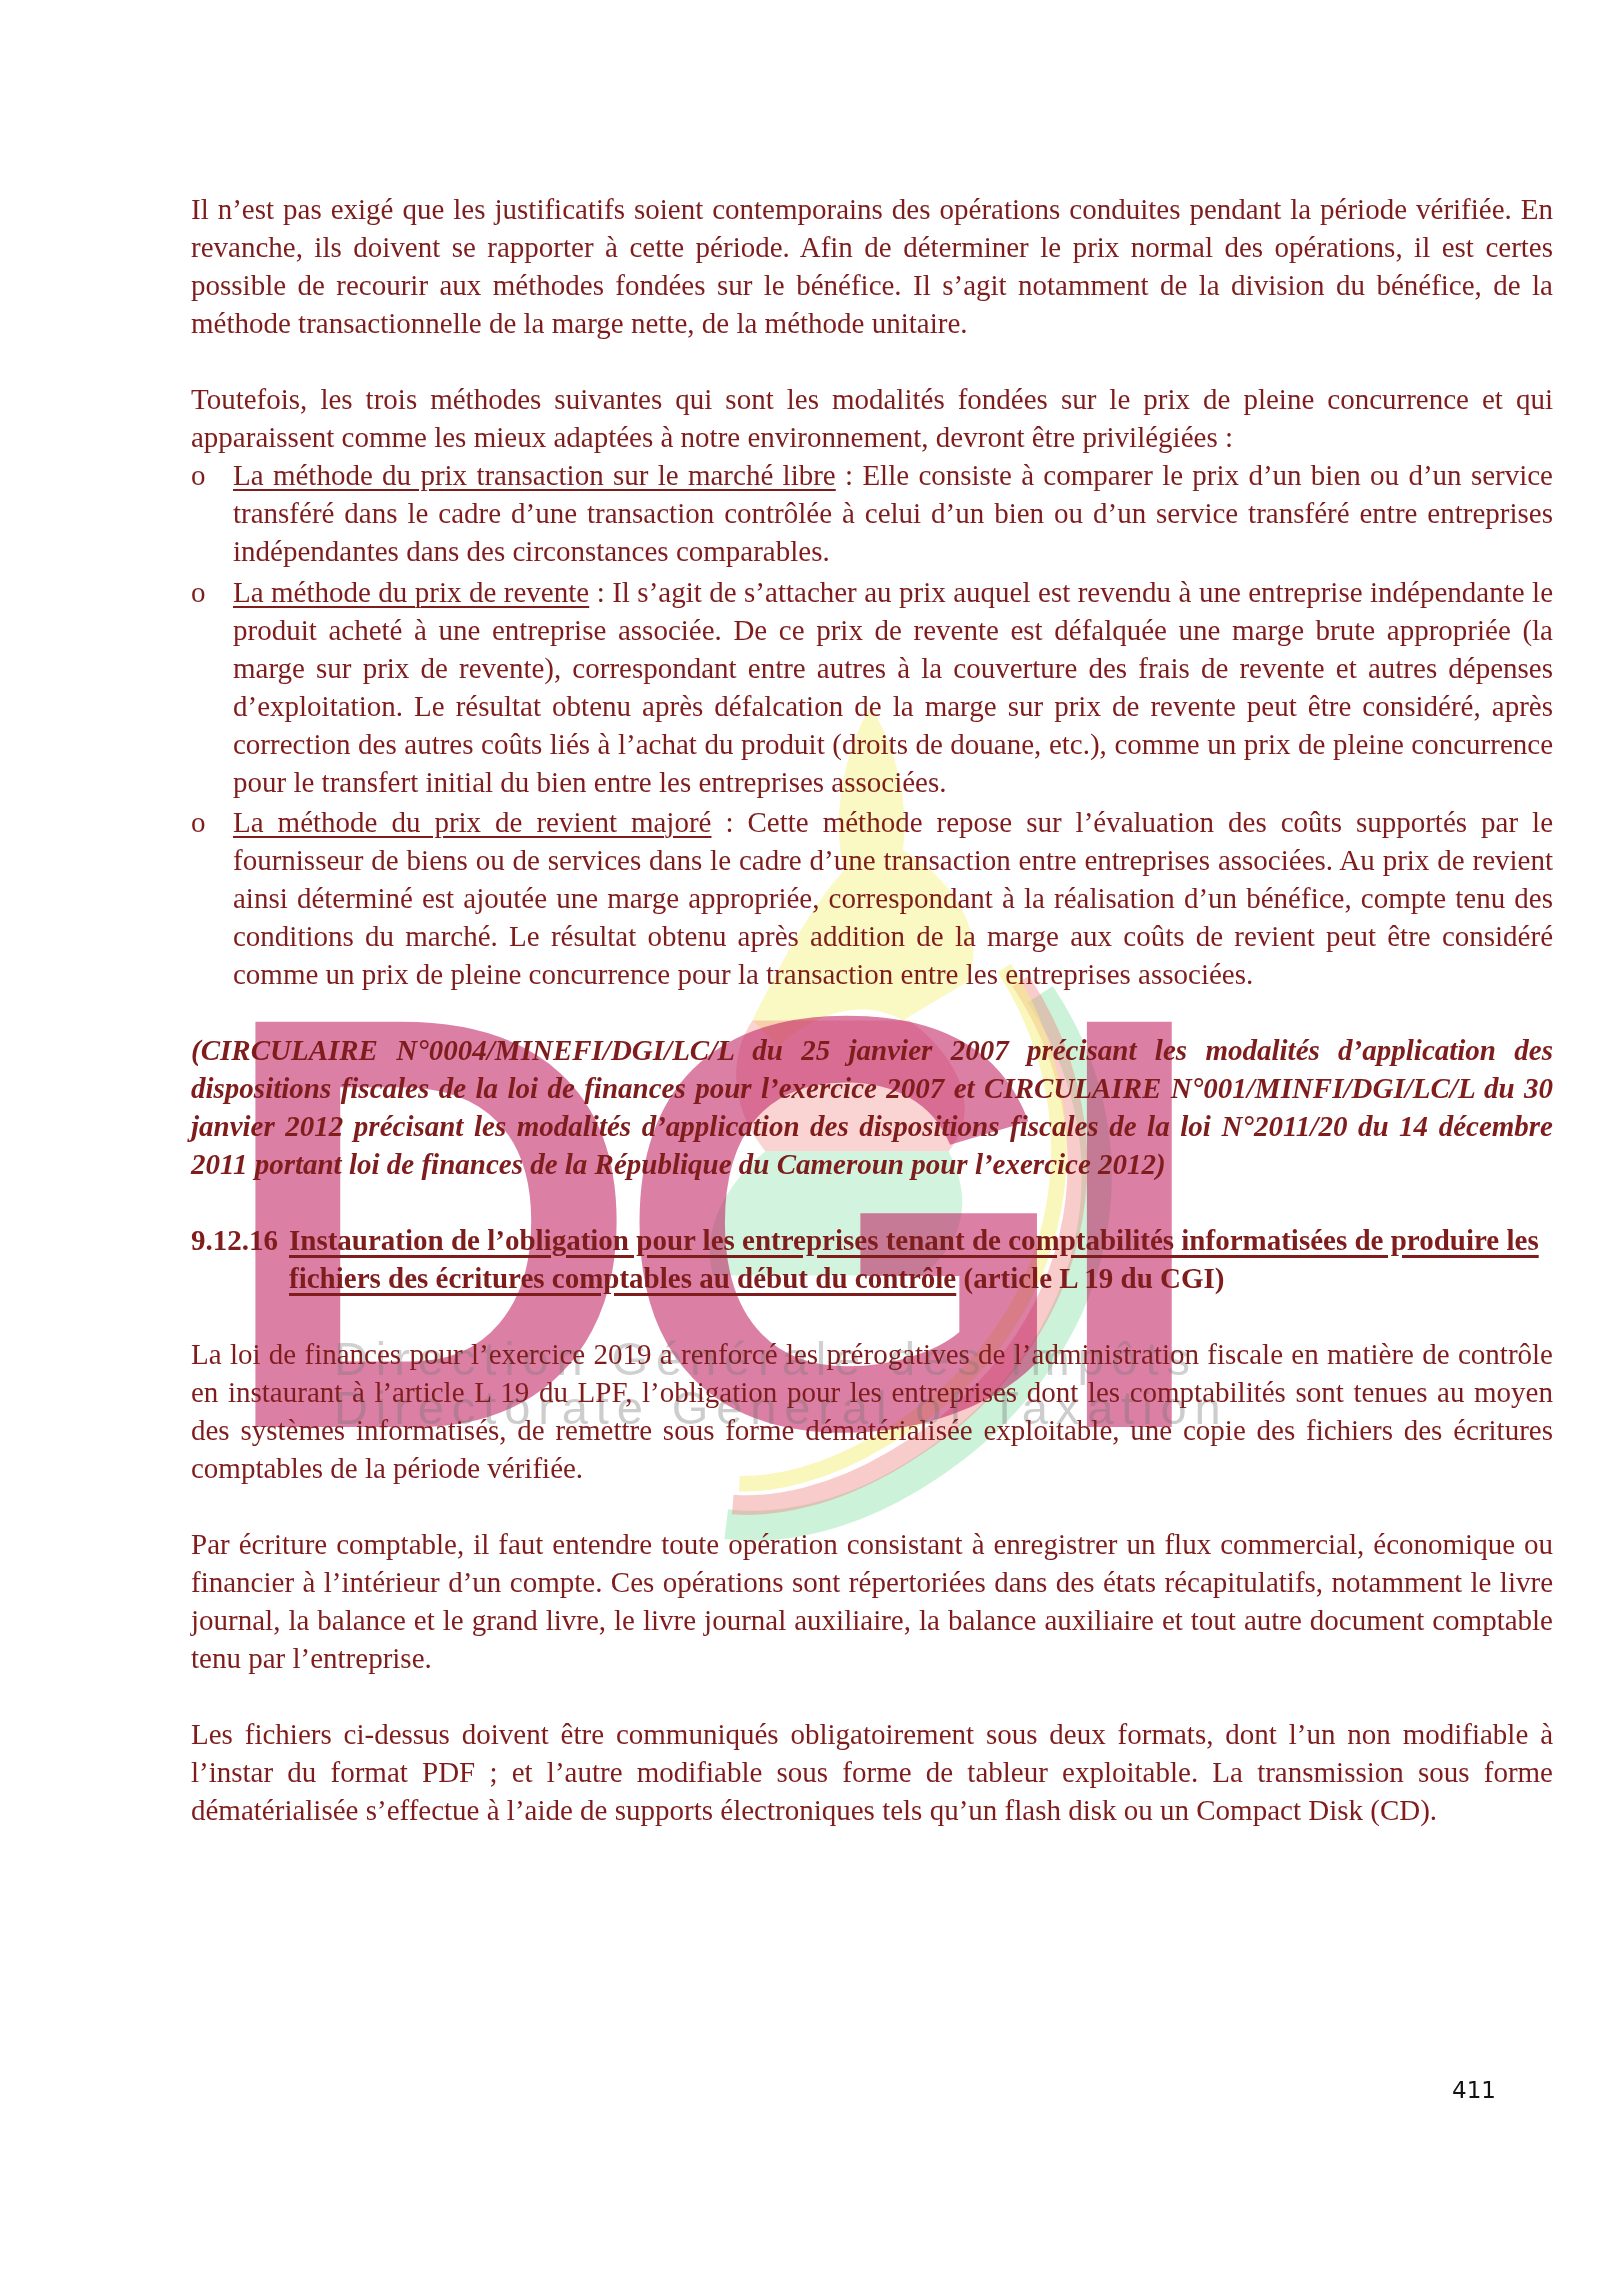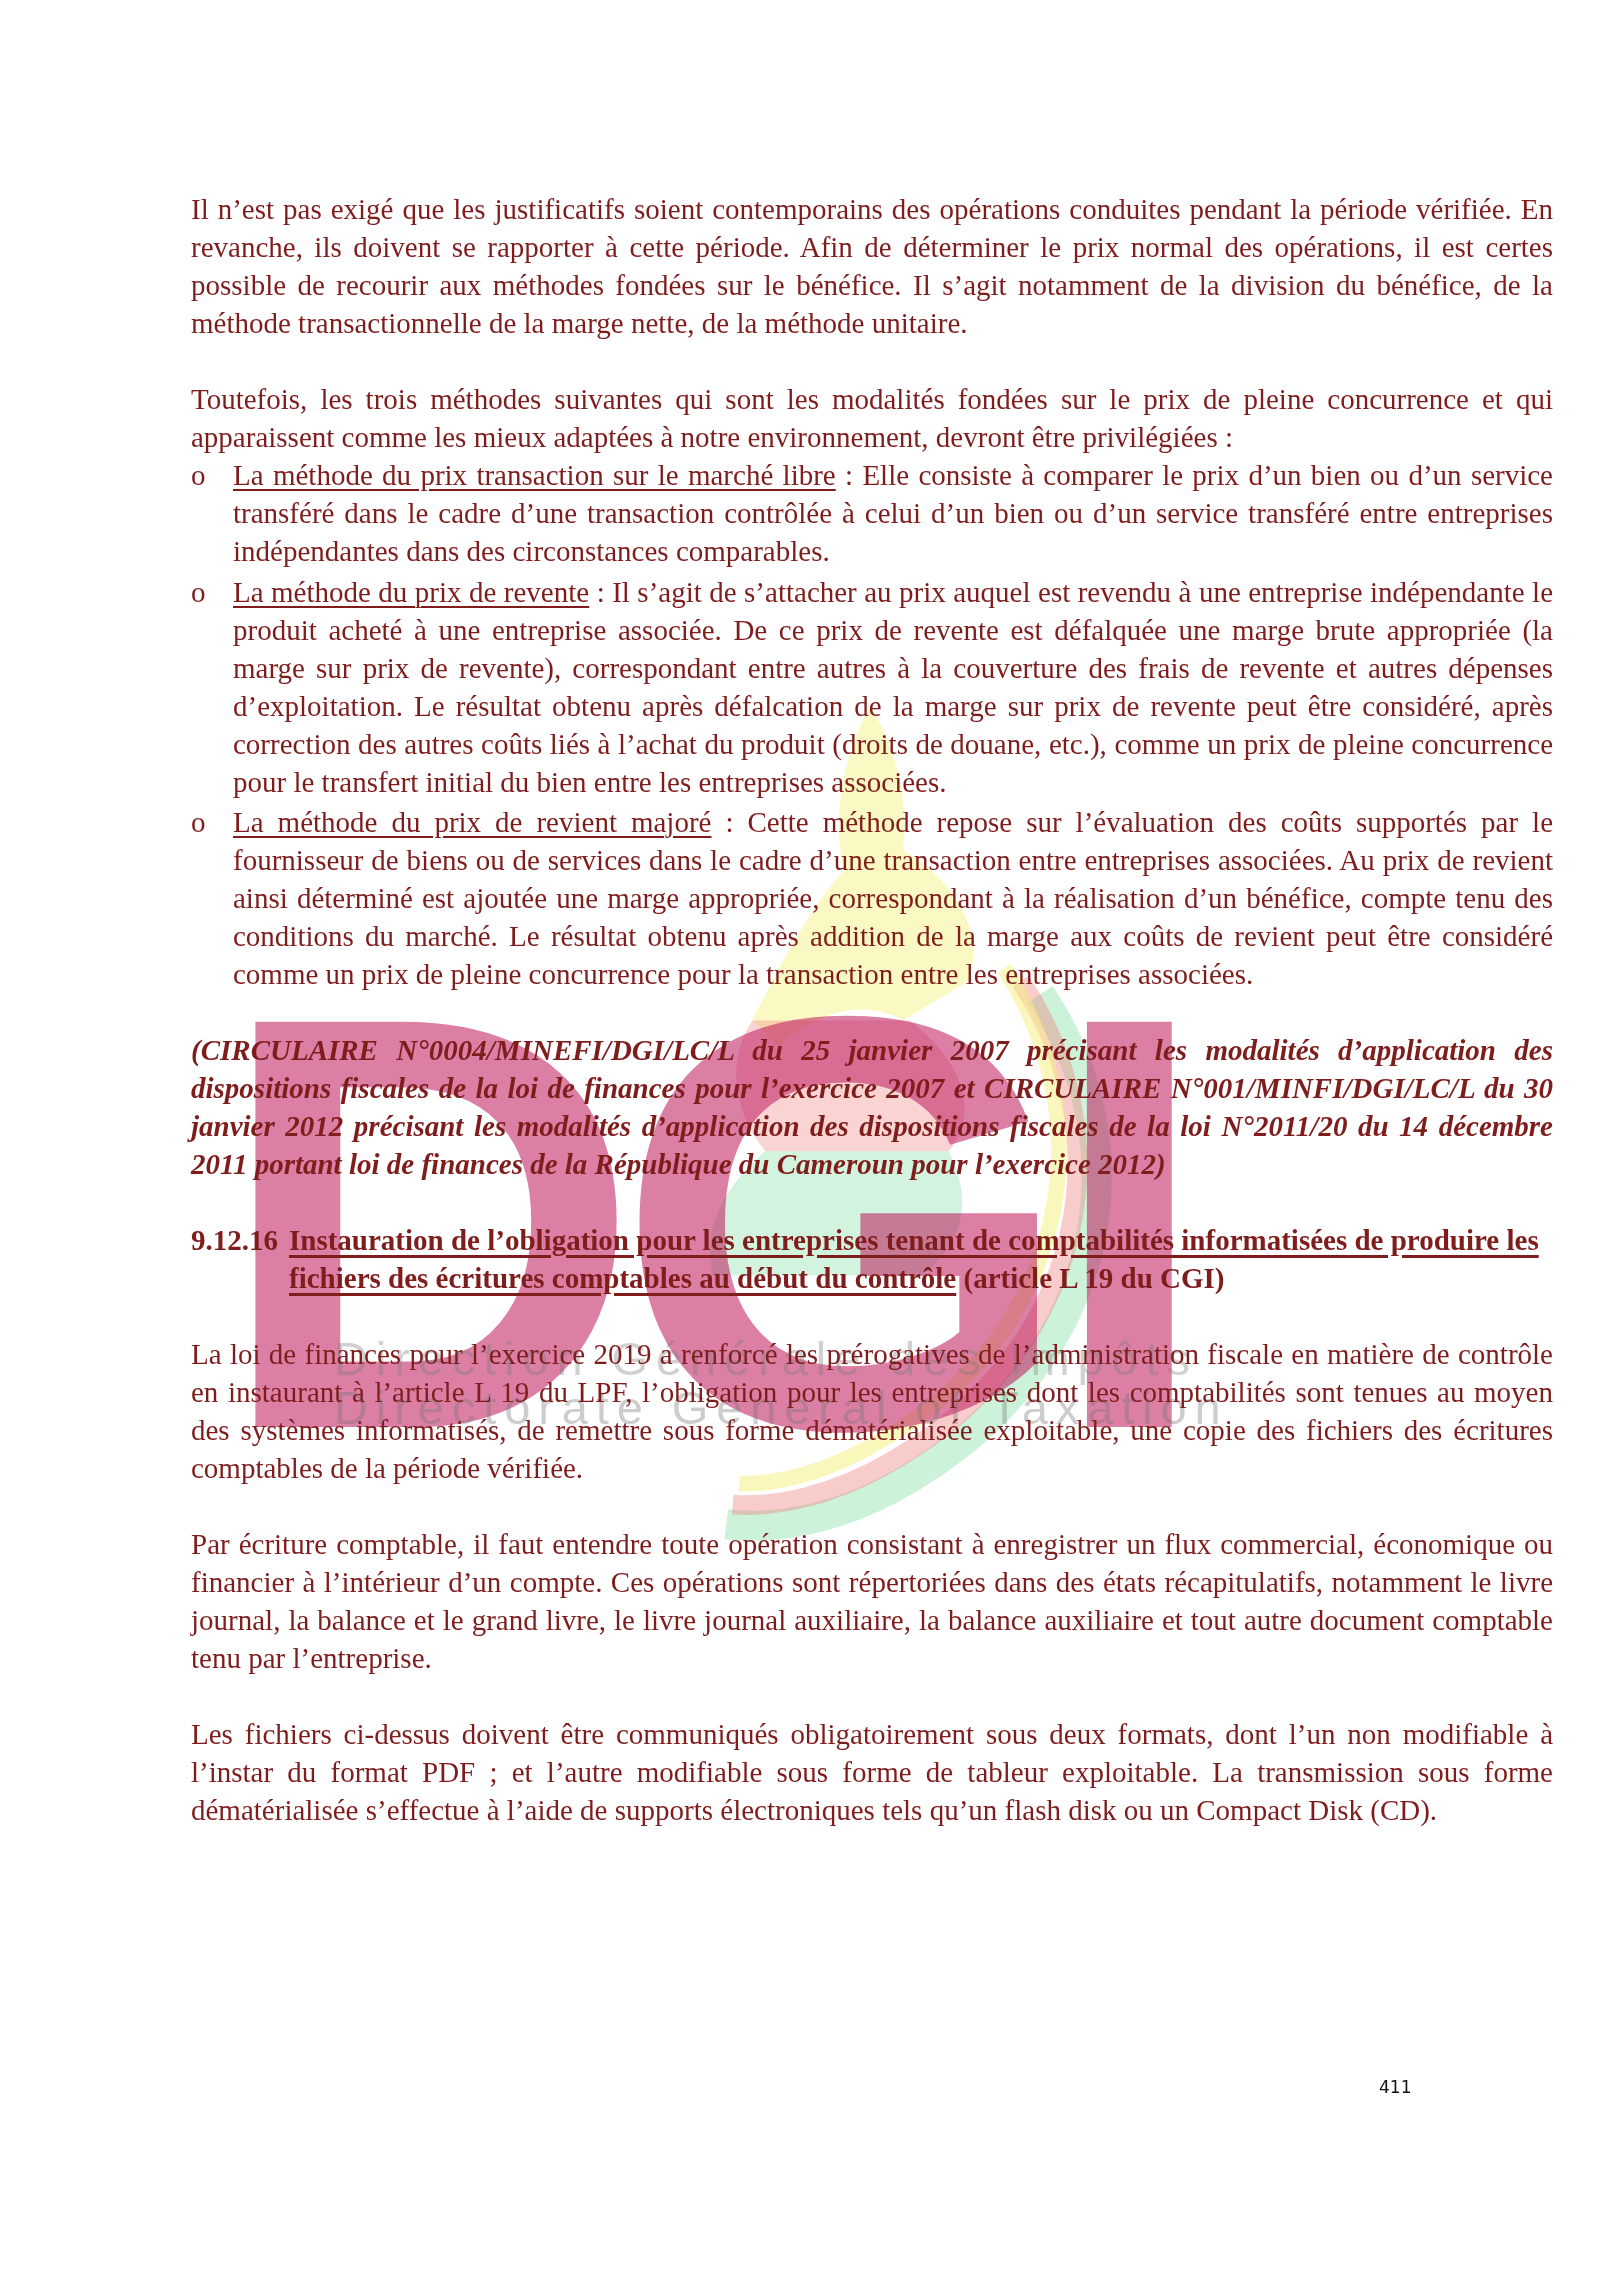--- a/index.html
+++ b/index.html
@@ -20,21 +20,21 @@
   p { margin: 0; text-align: justify; }
   .para { margin-bottom: 38px; }
   ul.methods { list-style: none; margin: 0 0 38px 0; padding: 0; }
   ul.methods li { position: relative; padding-left: 42px; text-align: justify; margin-bottom: 2.6px; }
   ul.methods li .bullet { position: absolute; left: 0; top: 0; }
   .u { text-decoration: underline; text-underline-offset: 3.9px; text-decoration-thickness: 2px; }
   .citation { font-weight: bold; font-style: italic; margin-bottom: 38px; text-align: justify; }
   .heading { position: relative; font-weight: bold; padding-left: 98px; margin-bottom: 38px; }
   .heading .num { position: absolute; left: 0; top: 0; }
   .heading .title { text-decoration: underline; text-decoration-thickness: 2.6px; text-underline-offset: 5.2px; }
-  .page-number { position: absolute; left: 1379px; top: 2077px; font-family: "DejaVu Sans", sans-serif; font-size: 17px; color: #111; z-index: 1; }
+  .page-number { position: absolute; left: 1452px; top: 2077px; font-family: "DejaVu Sans", sans-serif; font-size: 23px; color: #111; z-index: 1; }
 </style>
 </head>
 <body>
 
 <div class="page">
 
   <div class="watermark">
     <svg class="wm-shape" width="1341" height="916" viewBox="0 0 2050 1400">
 
       <path d="M1000 80 C1040 140 1060 230 1050 300 C1120 340 1180 420 1150 500 L1050 560 C980 520 900 560 860 600 L820 560 C860 480 900 400 960 330 C940 250 960 150 1000 80 Z" fill="#f5f07a" opacity="0.45"></path>

